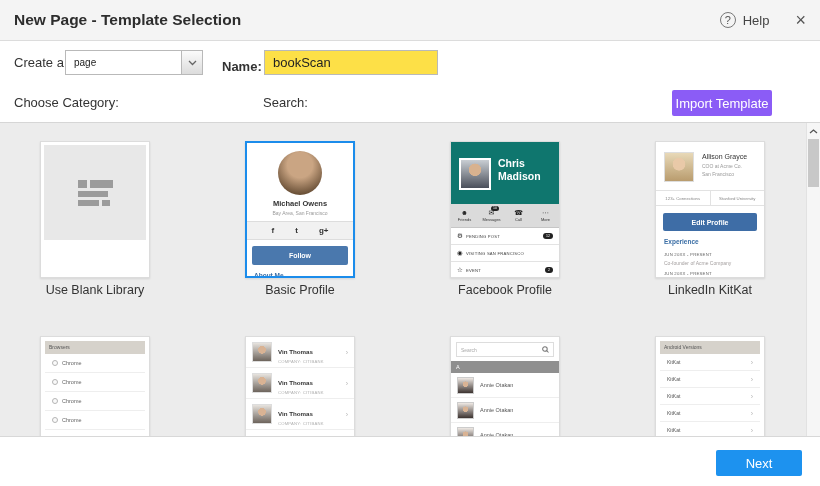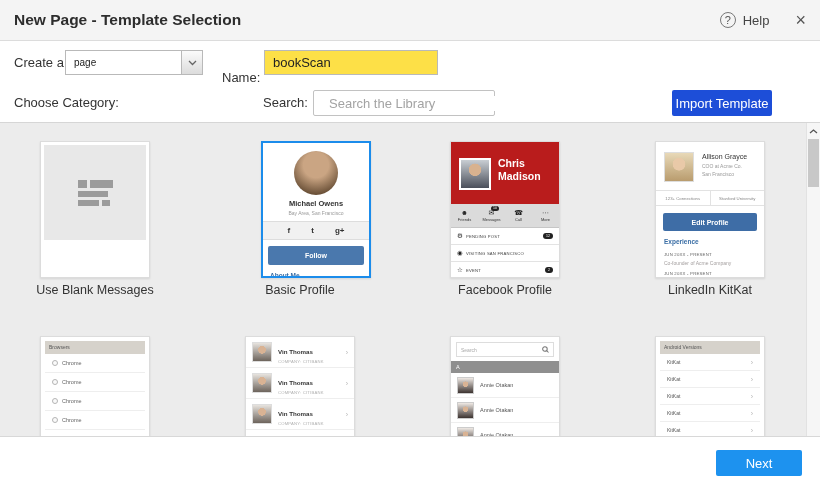--- a/index.html
+++ b/index.html
@@ -17,26 +17,26 @@
   
   .lbl { position:absolute; font-size:13px; color:#333; }
   .sel { position:absolute; height:25px; border:1px solid #b9b9b9; background:#fff; display:flex; align-items:stretch; }
   .sel-text { flex:1; font-size:10px; color:#222; display:flex; align-items:center; padding-left:8px; overflow:hidden; }
   .sel-btn { width:21px; background:linear-gradient(#fbfbfb,#dcdcdc); border-left:1px solid #b9b9b9; display:flex; align-items:center; justify-content:center; }
   .txtin { position:absolute; height:25px; border:1px solid #b9b9b9; background:#fde047; font-size:13px; color:#222; padding:0 8px; font-family:"Liberation Sans", sans-serif; outline:none; }
   .txtin::placeholder { color:#a3a3a3; }
   .srch { position:absolute; height:26px; border:1px solid #c2c2c2; border-radius:2px; background:#fff; display:flex; align-items:center; padding:0 8px; }
   .srch input { border:none; outline:none; flex:1; font-size:13px; margin-left:7px; font-family:"Liberation Sans", sans-serif; color:#222; }
   .srch input::placeholder { color:#a3a3a3; }
-  .btn-import { position:absolute; width:100px; height:26px; background:#1d4ed8; color:#fff; font-size:13px; border:none; border-radius:2px; font-family:"Liberation Sans", sans-serif; }
+  .btn-import { position:absolute; width:100px; height:26px; background:#8b5cf6; color:#fff; font-size:13px; border:none; border-radius:2px; font-family:"Liberation Sans", sans-serif; }
 
   
   .area { position:absolute; top:122px; left:0; right:0; height:315px; background:#ececec; border-top:1px solid #d6d6d6; border-bottom:1px solid #d8d8d8; overflow:hidden; }
   .card { position:absolute; width:110px; height:137px; background:#fff; border:1px solid #dcdcdc; box-shadow:0 1px 2px rgba(0,0,0,.10); overflow:hidden; }
-  .card.selected { border:2px solid #1b8ceb;margin-left:16px; }
+  .card.selected { border:2px solid #1b8ceb; }
   .tlabel { position:absolute; top:160px; width:150px; text-align:center; font-size:12.5px; color:#333; }
 
   
   .blank-img { margin:3px; height:95px; background:#e8e8e8; display:flex; align-items:center; justify-content:center; }
   .bi-wrap { display:flex; flex-direction:column; gap:3px; }
   .bi-r { display:flex; gap:3px; align-items:center; }
   .bi { background:#9b9b9b; display:inline-block; }
   .bi.sq1 { width:9px; height:8px; }
   .bi.bar1 { width:23px; height:8px; }
   .bi.bar2 { width:30px; height:6px; }
@@ -47,21 +47,21 @@
   .bp-avatar { width:44px; height:44px; border-radius:50%; margin:8px auto 4px;
     background: radial-gradient(circle at 50% 32%, #caa583 34%, #6b5138 78%); }
   .bp-name { text-align:center; font-size:7.5px; font-weight:bold; color:#333; }
   .bp-sub { text-align:center; font-size:5px; color:#9a9a9a; margin-top:2px; }
   .bp-social { margin-top:5px; height:19px; background:#f1f1f1; border-top:1px solid #ddd; border-bottom:1px solid #ddd; display:flex; align-items:center; justify-content:space-around; padding:0 14px; }
   .bp-social span { font-size:8px; color:#333; font-weight:bold; }
   .bp-follow { margin:6px 5px 0; height:19px; background:#4a78ad; border-radius:2px; color:#fff; font-size:7px; font-weight:bold; display:flex; align-items:center; justify-content:center; }
   .bp-about { margin:7px 0 0 7px; font-size:6.5px; font-weight:bold; color:#3a6ea5; }
 
   
-  .fb-hdr { height:62px; background:#b91c1c; position:relative;padding-left:48px; }
+  .fb-hdr { height:62px; background:#0f766e; position:relative;padding-left:48px; }
   .fb-photo { position:absolute; left:8px; top:16px; width:32px; height:32px; border:2px solid #fff;
     background: radial-gradient(circle at 50% 35%, #d8b28f 26%, rgba(0,0,0,0) 28%), linear-gradient(#c9ced3, #4a4f5a); }
   .fb-name { position:absolute; left:47px; top:15px; color:#fff; font-size:10.5px; font-weight:bold; line-height:1.2; }
   .fb-toolbar { height:24px; background:#dbdbdb; border-bottom:1px solid #c6c6c6; display:flex; }
   .fb-tb-col { flex:1; display:flex; flex-direction:column; align-items:center; justify-content:center; position:relative; }
   .fb-tb-glyph { font-size:7px; color:#222; line-height:1; }
   .fb-tb-lbl { font-size:4px; color:#333; margin-top:1px; }
   .fb-tb-badge { position:absolute; top:2px; right:6px; background:#222; color:#fff; font-size:3.5px; border-radius:4px; padding:0 2px; line-height:5px; }
   .fb-row { height:17px; display:flex; align-items:center; padding:0 6px; border-bottom:1px solid #e3e3e3; }
   .fb-row-glyph { font-size:6.5px; color:#222; width:9px; }
@@ -130,32 +130,25 @@
 
   <span class="lbl" style="left:14px; top:55px;">Create a</span>
   <div class="sel" style="left:65px; top:50px; width:138px;">
     <span class="sel-text">page</span>
     <span class="sel-btn">
       <svg width="9" height="6" viewBox="0 0 9 6">
           <polyline points="1,1 4.5,4.5 8,1" fill="none" stroke="#666" stroke-width="1.3"></polyline>
         </svg>
     </span>
   </div>
-  <span class="lbl" style="left:222px; top:70px;">Name:</span>
+  <span class="lbl" style="left:222px; top:59px;font-weight:bold;">Name:</span>
   <input class="txtin" style="left: 264px; top: 50px; width: 174px;" value="bookScan">
 
   <span class="lbl" style="left:14px; top:95px;">Choose Category:</span>
   <span class="lbl" style="left:263px; top:95px;">Search:</span>
-  <div class="srch" style="left:313px; top:90px; width:182px;">
-    <svg width="11" height="11" viewBox="0 0 11 11">
-        <circle cx="4.6" cy="4.6" r="3.6" fill="none" stroke="#9a9a9a" stroke-width="1.2"></circle>
-        <line x1="7.4" y1="7.4" x2="10.2" y2="10.2" stroke="#9a9a9a" stroke-width="1.2"></line>
-      </svg>
-    <input placeholder="Search the Library" style="">
-  </div>
   <button class="btn-import" style="left:672px; top:90px;">Import Template</button>
 
   <div class="area">
 
     <div class="card" style="left:40px; top:18px;">
       <div class="blank-img">
         <div class="bi-wrap">
           <div class="bi-r">
               <span class="bi sq1"></span>
               <span class="bi bar1"></span>
@@ -163,21 +156,21 @@
           <div class="bi-r">
               <span class="bi bar2"></span>
             </div>
           <div class="bi-r">
               <span class="bi bar3"></span>
               <span class="bi sq2"></span>
             </div>
         </div>
       </div>
     </div>
-    <div class="tlabel" style="left:20px;">Use Blank Messages</div>
+    <div class="tlabel" style="left:20px;">Use Blank Library</div>
 
     <div class="card selected" style="left:245px; top:18px;">
       <div class="bp-avatar"></div>
       <div class="bp-name">Michael Owens</div>
       <div class="bp-sub">Bay Area, San Francisco</div>
       <div class="bp-social">
         <span>f</span>
         <span>t</span>
         <span>g+</span>
       </div>

